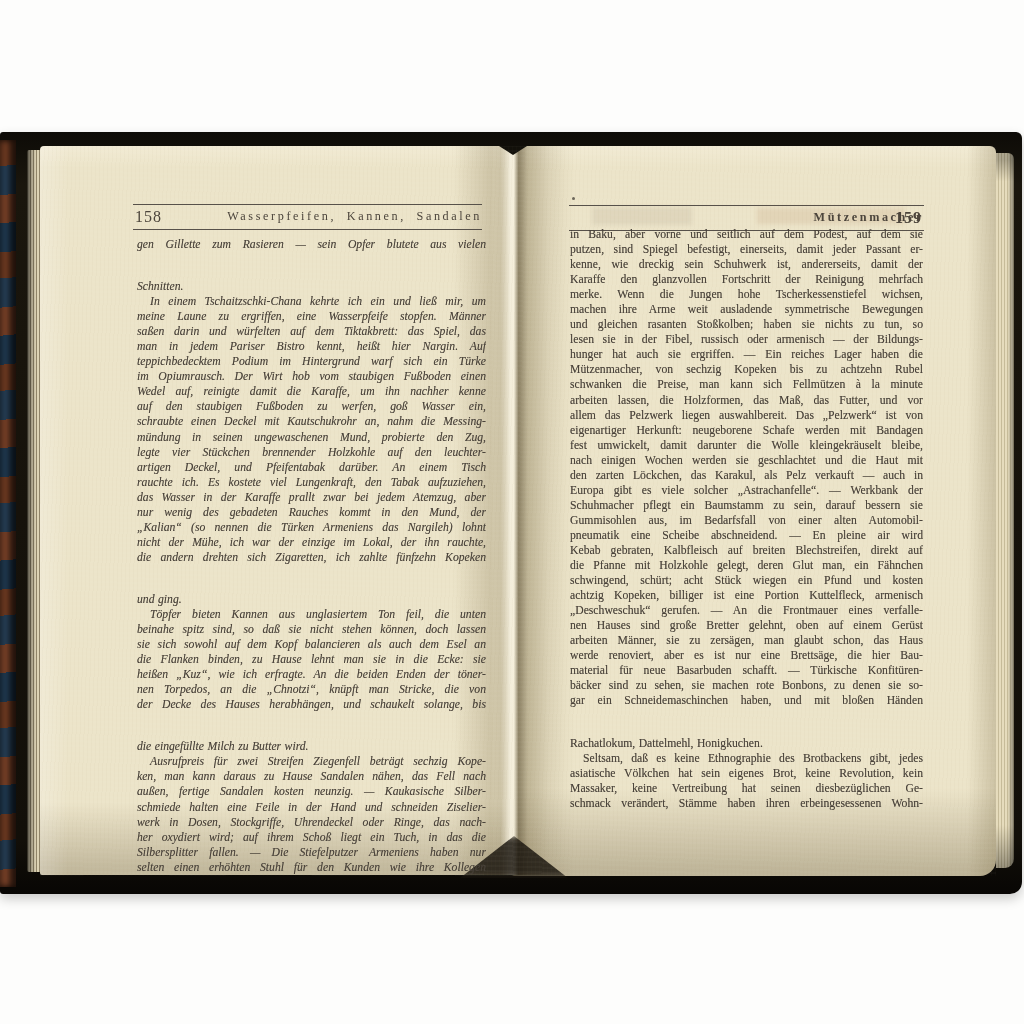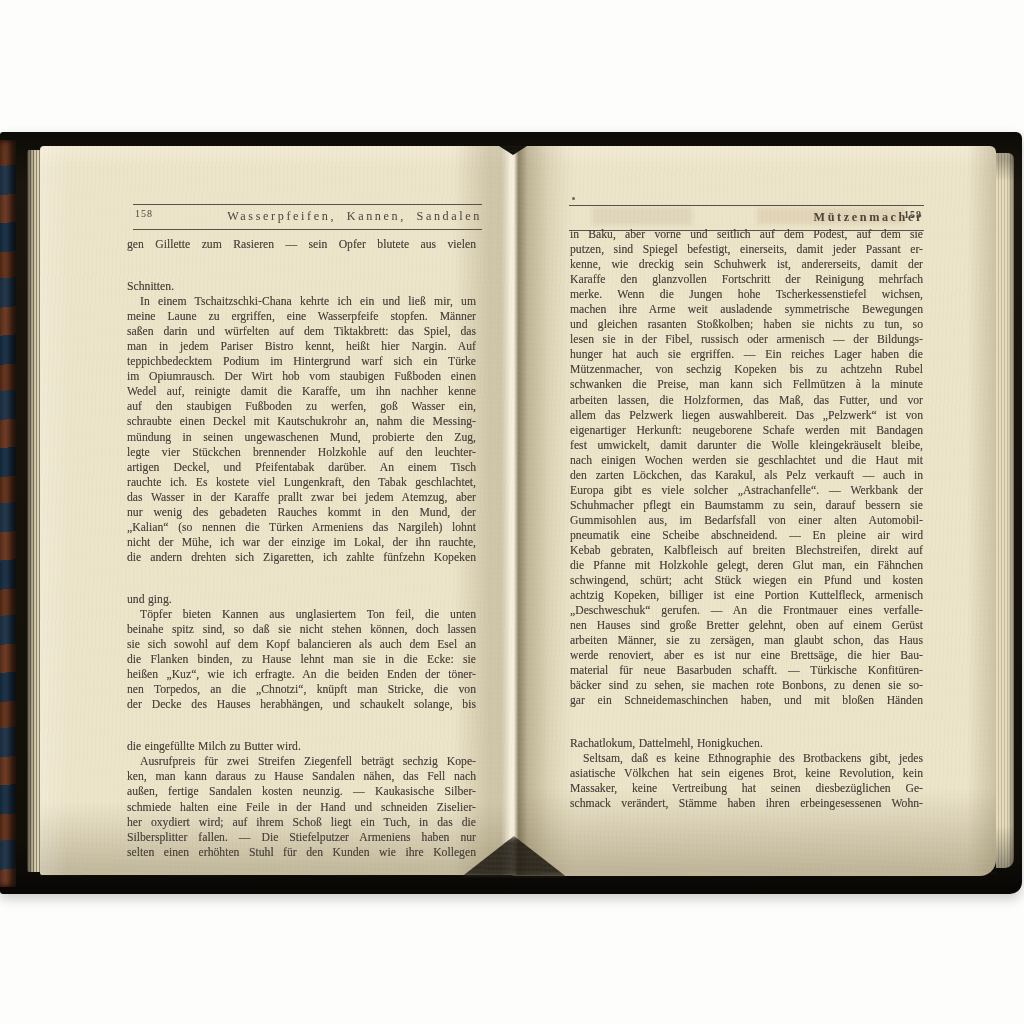--- a/index.html
+++ b/index.html
@@ -74,27 +74,27 @@
   .rl1{left:133px;top:204px;width:349px;}
   .rl2{left:133px;top:229px;width:349px;}
   .rr1{left:569px;top:205px;width:355px;}
   .rr2{left:569px;top:230px;width:355px;}
 
   .hdr{position:absolute;height:17px;color:#4c453c;}
   .hdr-left{left:133px;top:209px;width:349px;}
   .hdr-right{left:569px;top:210px;width:355px;font-weight:bold;}
   .hdr .title{position:absolute;left:0;width:100%;text-align:right;font-size:12.2px;
               letter-spacing:2.6px;word-spacing:5px;white-space:nowrap;}
-  .hdr .pagenum{position:absolute;top:-1px;font-size:10px;letter-spacing:1px;}
+  .hdr .pagenum{position:absolute;top:-1px;font-size:16px;letter-spacing:1px;}
   .hdr-left .pagenum{left:2px;}
   .hdr-right .pagenum{right:2px;}
 
   .text{position:absolute;font-size:11.7px;line-height:15.06px;color:#49423a;
         word-spacing:.5px;text-shadow:0 0 .4px rgba(73,66,58,.45);}
-  .text-left{left:127px;top:237px;width:349px;}
+  .text-left{left:137px;top:237px;width:349px;font-style:italic;}
   .text-right{left:570px;top:227px;width:353px;}
   .ln{text-align:justify;text-align-last:justify;-moz-text-align-last:justify;
       height:15.06px;overflow:hidden;}
   .ln.last{text-align-last:left;margin-top:27px;-moz-text-align-last:left;}
   .ln.ind{text-indent:13px;}
 
   
   .ghost1{left:592px;top:207px;width:100px;height:18px;background:rgba(120,100,75,.10);filter:blur(2px);}
   .ghost2{left:757px;top:208px;width:148px;height:16px;background:rgba(160,105,60,.13);filter:blur(2px);}
   .speck{left:572px;top:197px;width:3px;height:3px;background:#6c665a;border-radius:50%;}
@@ -142,39 +142,40 @@
     <div class="ln">saßen darin und würfelten auf dem Tiktakbrett: das Spiel, das</div>
     <div class="ln">man in jedem Pariser Bistro kennt, heißt hier Nargin. Auf</div>
     <div class="ln">teppichbedecktem Podium im Hintergrund warf sich ein Türke</div>
     <div class="ln">im Opiumrausch. Der Wirt hob vom staubigen Fußboden einen</div>
     <div class="ln">Wedel auf, reinigte damit die Karaffe, um ihn nachher kenne</div>
     <div class="ln">auf den staubigen Fußboden zu werfen, goß Wasser ein,</div>
     <div class="ln">schraubte einen Deckel mit Kautschukrohr an, nahm die Messing-</div>
     <div class="ln">mündung in seinen ungewaschenen Mund, probierte den Zug,</div>
     <div class="ln">legte vier Stückchen brennender Holzkohle auf den leuchter-</div>
     <div class="ln">artigen Deckel, und Pfeifentabak darüber. An einem Tisch</div>
-    <div class="ln">rauchte ich. Es kostete viel Lungenkraft, den Tabak geschlachtet,</div>
+    <div class="ln">rauchte ich. Es kostete viel Lungenkraft, den Tabak aufzuziehen,</div>
     <div class="ln">das Wasser in der Karaffe prallt zwar bei jedem Atemzug, aber</div>
     <div class="ln">nur wenig des gebadeten Rauches kommt in den Mund, der</div>
     <div class="ln">„Kalian“ (so nennen die Türken Armeniens das Nargileh) lohnt</div>
     <div class="ln">nicht der Mühe, ich war der einzige im Lokal, der ihn rauchte,</div>
     <div class="ln">die andern drehten sich Zigaretten, ich zahlte fünfzehn Kopeken</div>
     <div class="ln last">und ging.</div>
     <div class="ln ind">Töpfer bieten Kannen aus unglasiertem Ton feil, die unten</div>
     <div class="ln">beinahe spitz sind, so daß sie nicht stehen können, doch lassen</div>
     <div class="ln">sie sich sowohl auf dem Kopf balancieren als auch dem Esel an</div>
     <div class="ln">die Flanken binden, zu Hause lehnt man sie in die Ecke: sie</div>
     <div class="ln">heißen „Kuz“, wie ich erfragte. An die beiden Enden der töner-</div>
     <div class="ln">nen Torpedos, an die „Chnotzi“, knüpft man Stricke, die von</div>
     <div class="ln">der Decke des Hauses herabhängen, und schaukelt solange, bis</div>
     <div class="ln last">die eingefüllte Milch zu Butter wird.</div>
     <div class="ln ind">Ausrufpreis für zwei Streifen Ziegenfell beträgt sechzig Kope-</div>
     <div class="ln">ken, man kann daraus zu Hause Sandalen nähen, das Fell nach</div>
     <div class="ln">außen, fertige Sandalen kosten neunzig. — Kaukasische Silber-</div>
     <div class="ln">schmiede halten eine Feile in der Hand und schneiden Ziselier-</div>
+    <div class="ln">werk in Dosen, Stockgriffe, Uhrendeckel oder Ringe, das nach-</div>
     <div class="ln">her oxydiert wird; auf ihrem Schoß liegt ein Tuch, in das die</div>
     <div class="ln">Silbersplitter fallen. — Die Stiefelputzer Armeniens haben nur</div>
     <div class="ln">selten einen erhöhten Stuhl für den Kunden wie ihre Kollegen</div>
   </div>
 <div class="text text-right">
     <div class="ln">in Baku, aber vorne und seitlich auf dem Podest, auf dem sie</div>
     <div class="ln">putzen, sind Spiegel befestigt, einerseits, damit jeder Passant er-</div>
     <div class="ln">kenne, wie dreckig sein Schuhwerk ist, andererseits, damit der</div>
     <div class="ln">Karaffe den glanzvollen Fortschritt der Reinigung mehrfach</div>
     <div class="ln">merke. Wenn die Jungen hohe Tscherkessenstiefel wichsen,</div>

